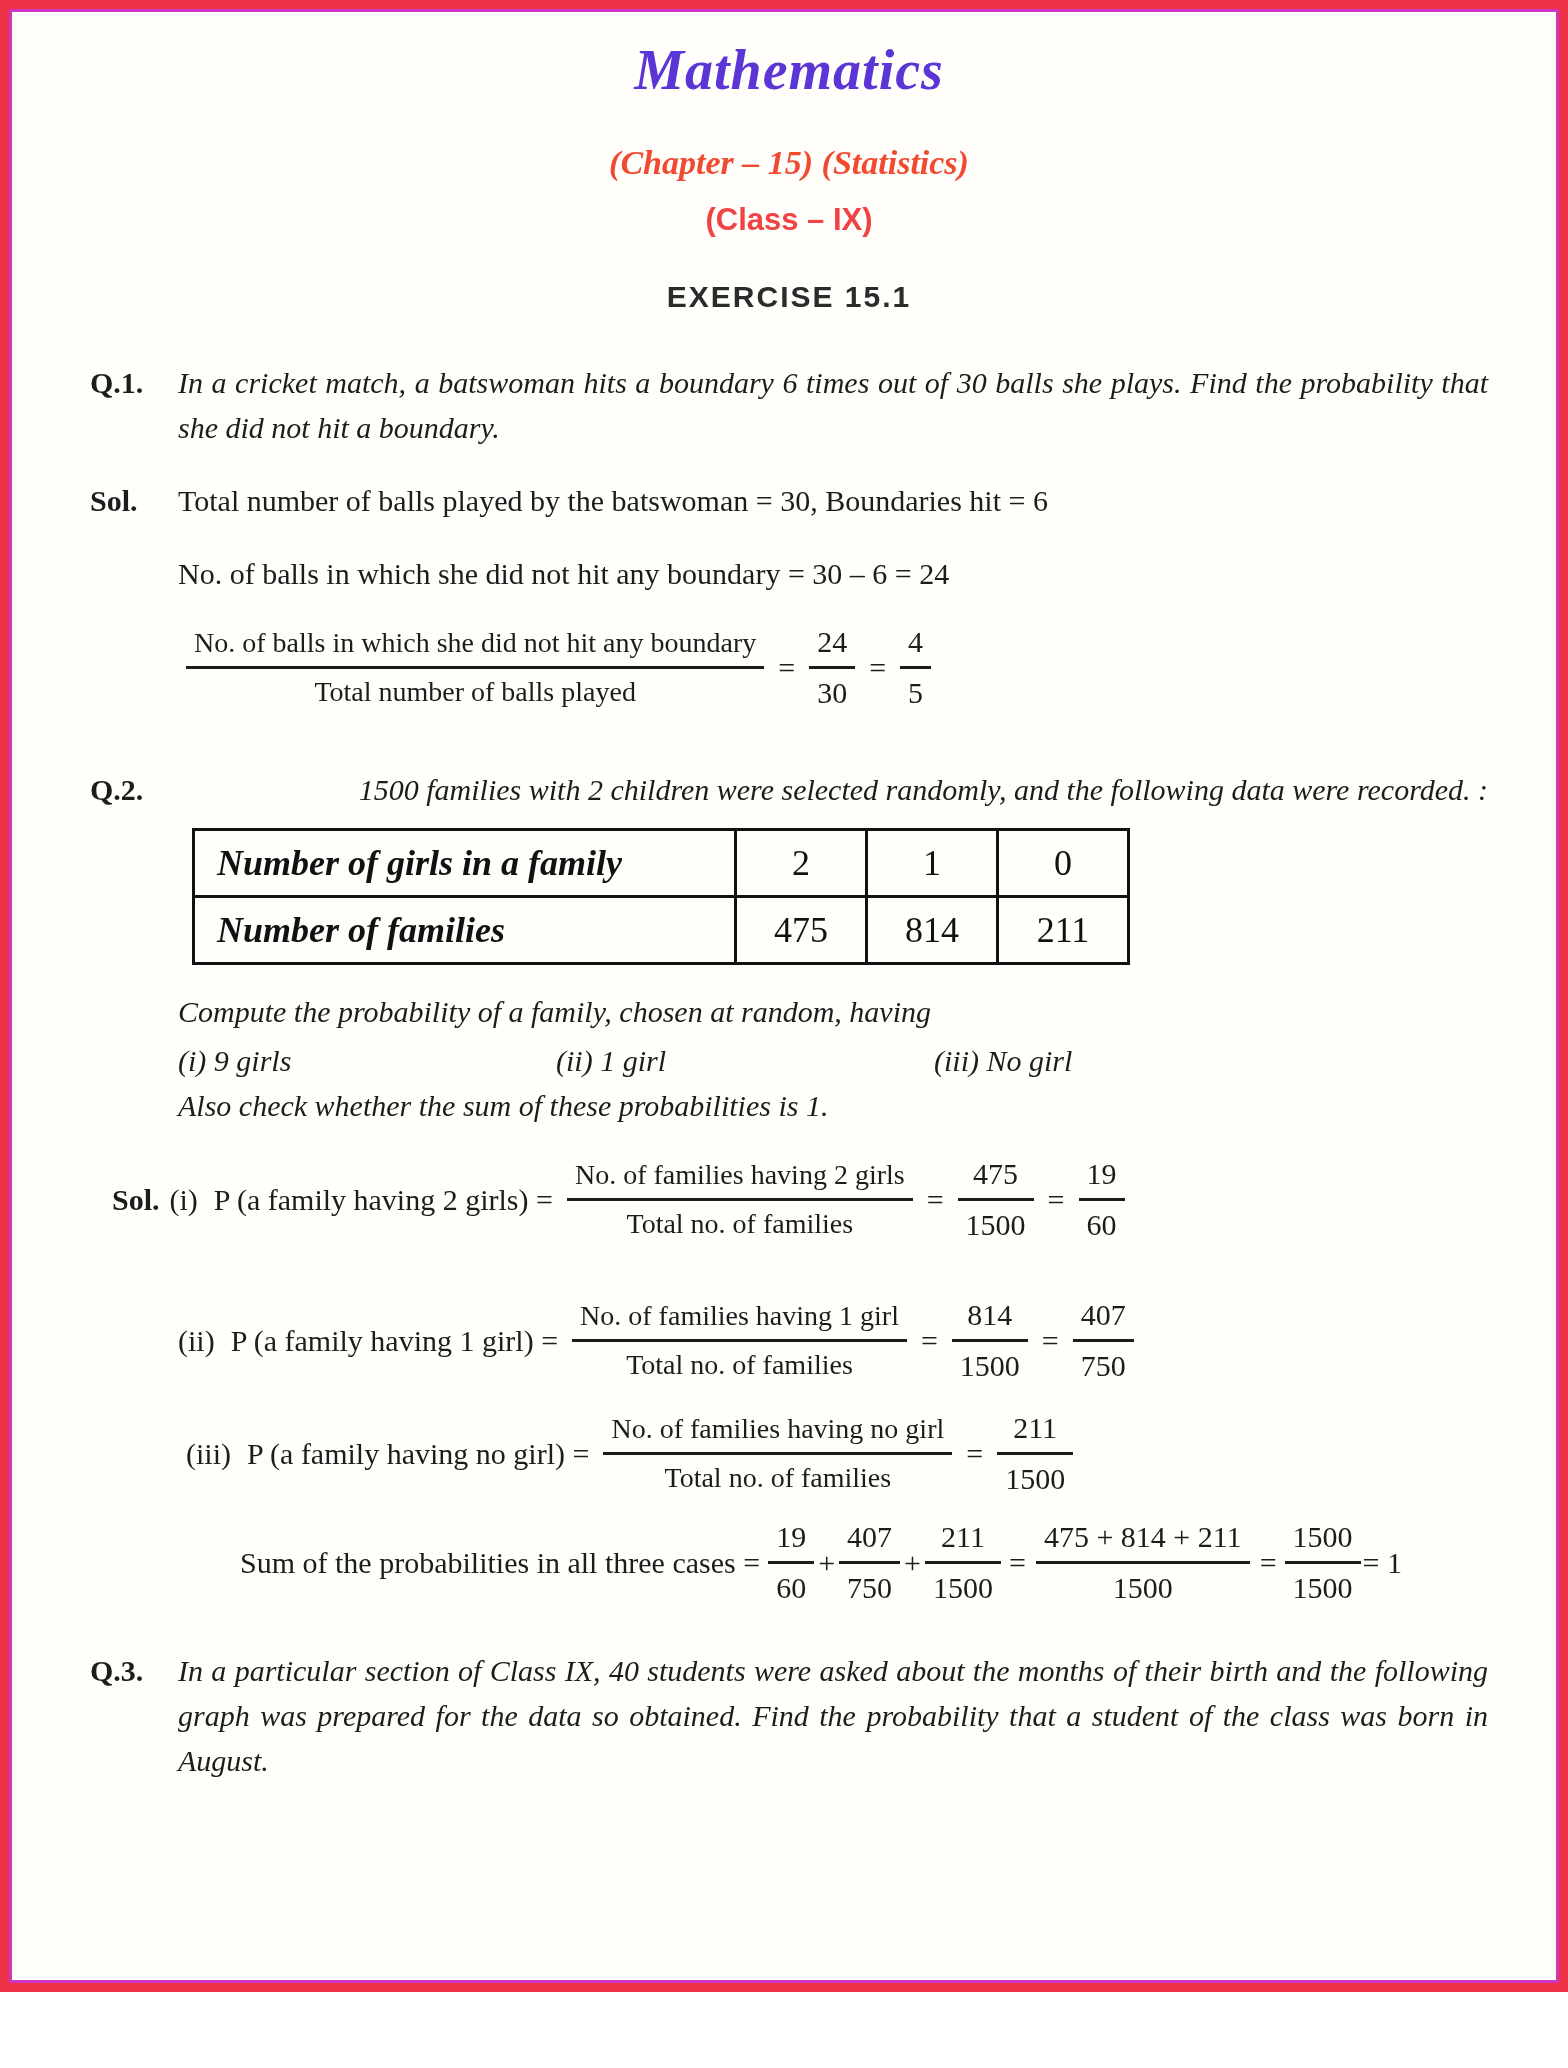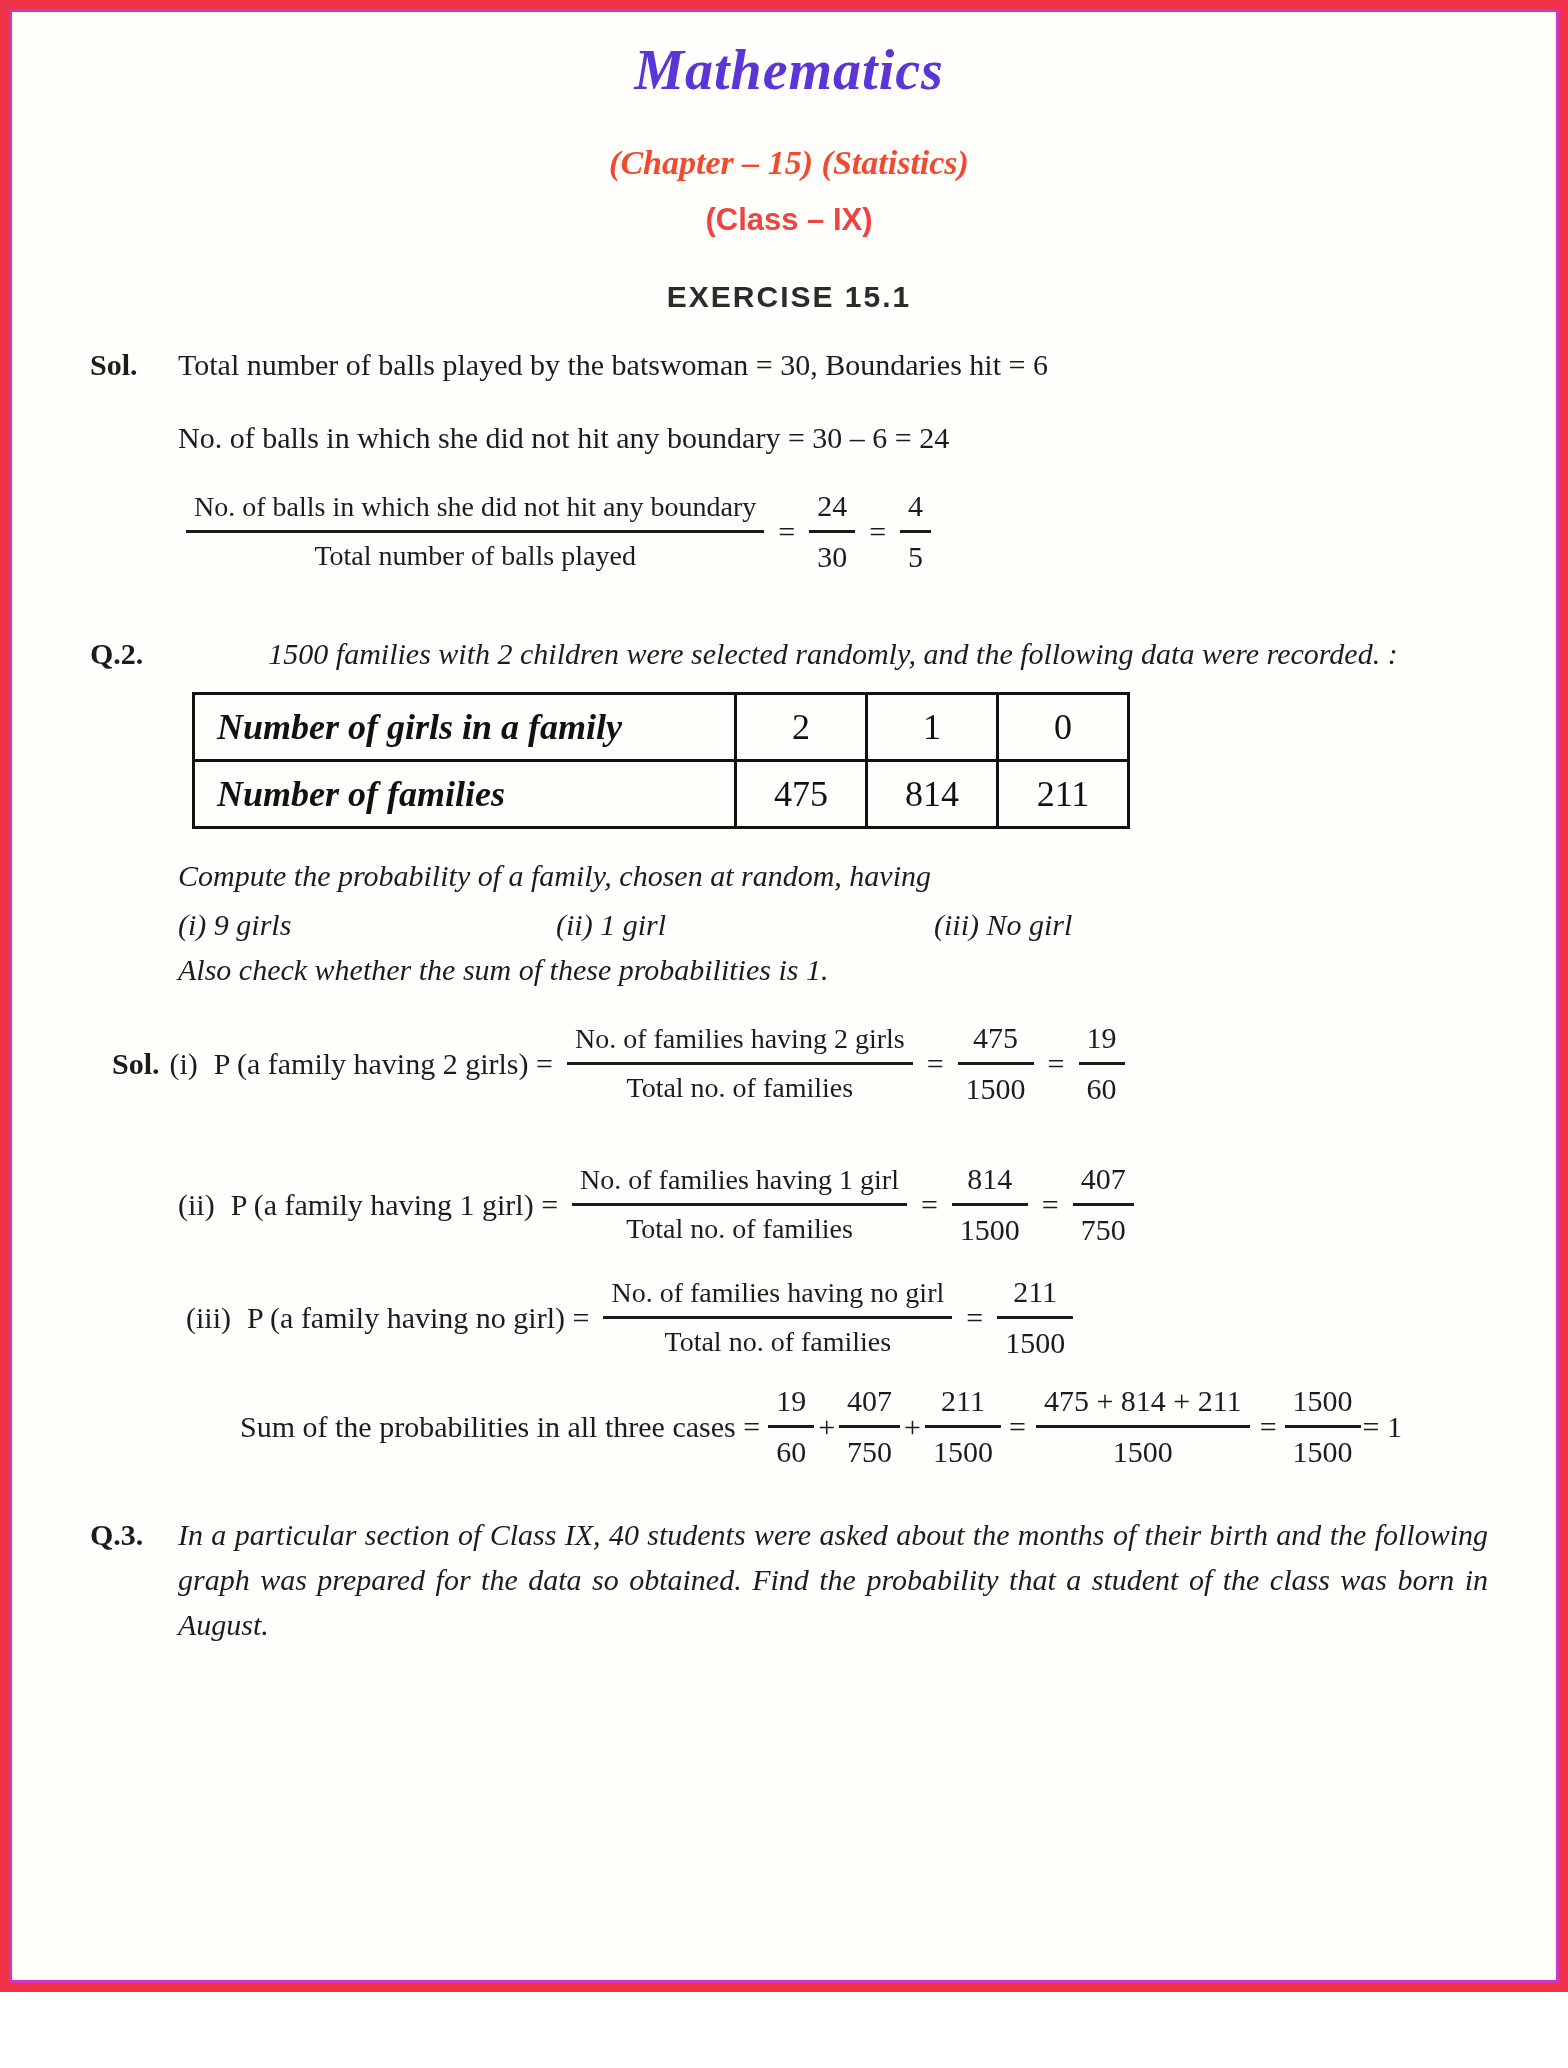--- a/index.html
+++ b/index.html
@@ -67,20 +67,24 @@
 <div class="page">
   <div class="inner">
 
     <div class="header">
       <div class="title">Mathematics</div>
       <div class="subtitle">(Chapter – 15) (Statistics)</div>
       <div class="classline">(Class – IX)</div>
       <div class="exercise">EXERCISE 15.1</div>
     </div>
 
+    <div class="qrow" style="margin-top:46px;">
+      <span class="qlabel">Q.1.</span>
+      <div class="qbody italic">In a cricket match, a batswoman hits a boundary 6 times out of 30 balls she plays. Find the probability that she did not hit a boundary.</div>
+    </div>
 
     <div class="qrow" style="margin-top:28px;">
       <span class="qlabel">Sol.</span>
       <div class="qbody" style="text-align:left;">Total number of balls played by the batswoman = 30, Boundaries hit = 6</div>
     </div>
 
     <div class="soltext ind" style="margin-top:28px;">No. of balls in which she did not hit any boundary = 30 – 6 = 24</div>
 
     <div class="formula ind" style="margin-top:26px;">
       <span class="frac words">
@@ -94,21 +98,21 @@
       </span>
       <span class="eq">=</span>
       <span class="frac">
         <span class="num">4</span>
         <span class="den">5</span>
       </span>
     </div>
 
     <div class="qrow" style="margin-top:54px;">
       <span class="qlabel">Q.2.</span>
-      <div class="qbody italic" style="text-align:center;">1500 families with 2 children were selected randomly, and the following data were recorded. :</div>
+      <div class="qbody italic" style="text-align:right;">1500 families with 2 children were selected randomly, and the following data were recorded. :</div>
     </div>
 
     <table class="datatable">
       <tbody>
           <tr>
         <td class="rowhead">Number of girls in a family</td>
         <td class="val">2</td>
         <td class="val dbl">1</td>
         <td class="val dbl">0</td>
       </tr>

